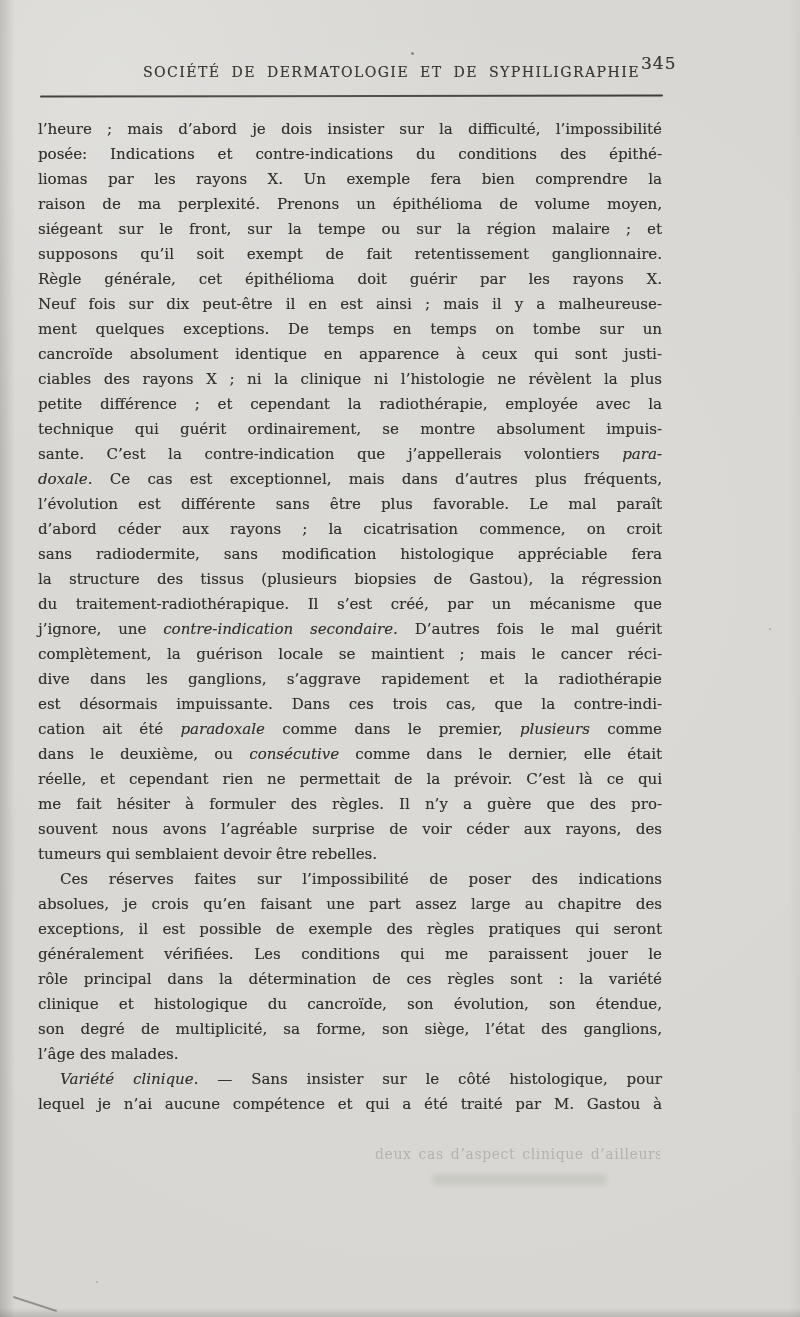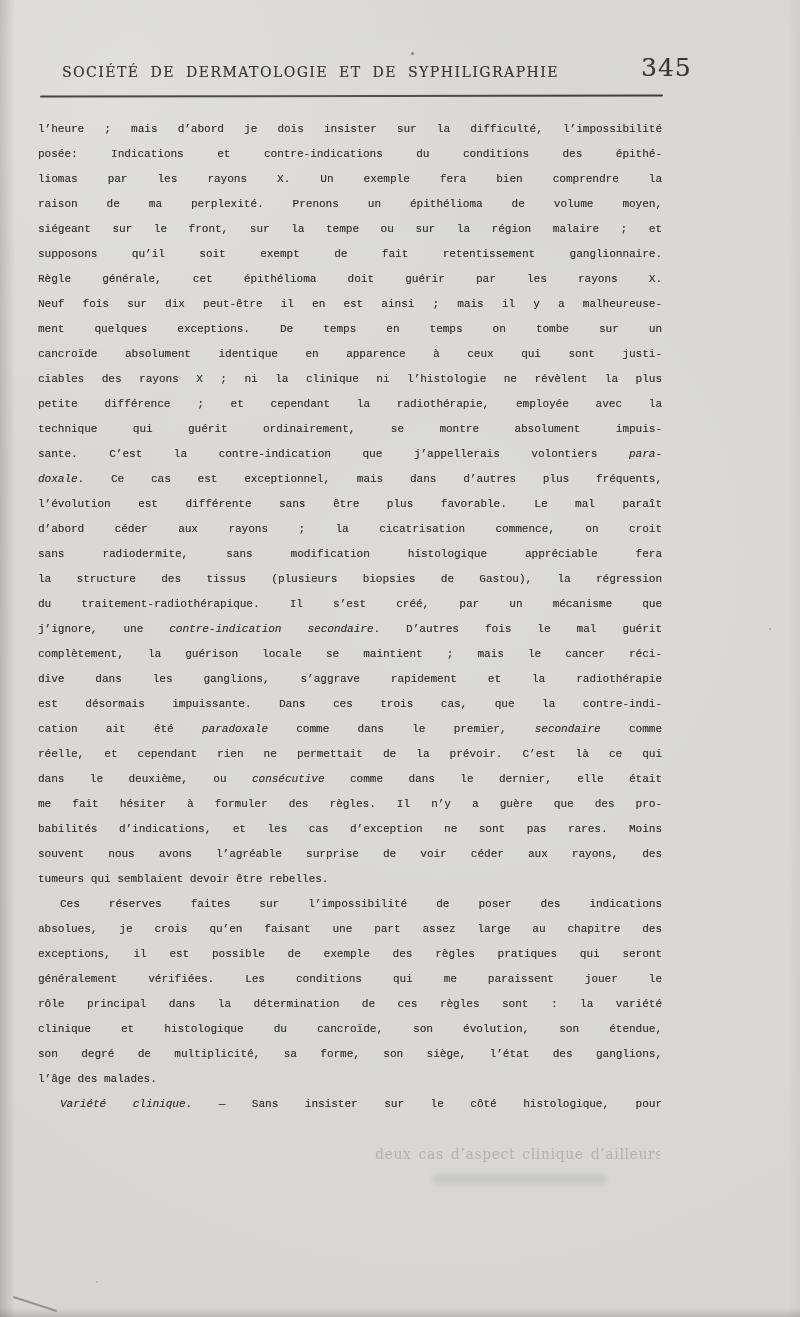--- a/index.html
+++ b/index.html
@@ -12,49 +12,48 @@
     background:
       radial-gradient(90% 55% at 14% 6%, rgba(255,255,255,0.20) 0%, rgba(255,255,255,0) 55%),
       radial-gradient(130% 85% at 55% 42%, rgba(255,255,255,0.10) 0%, rgba(0,0,0,0) 72%),
       linear-gradient(90deg, rgba(82,80,75,0.26) 0px, rgba(82,80,75,0) 15px),
       linear-gradient(270deg, rgba(82,80,75,0.07) 0px, rgba(82,80,75,0) 12px),
       linear-gradient(0deg, rgba(66,64,59,0.20) 0px, rgba(66,64,59,0) 9px),
       #d7d6d2;
   }
   .header-title {
     position:absolute; left:62px; right:160px; top:64px;
-    text-align:left;
+    text-align:right;
     font-size:14px; letter-spacing:1.5px; word-spacing:5px;
     color:#3c3935;
     text-shadow:0.2px 0.2px 0.3px rgba(50,47,42,0.5);
     white-space:nowrap;
   }
   .page-number {
     position:absolute; left:641px; top:53px;
-    font-size:25px; letter-spacing:1px; color:#3c3935;
+    font-size:17px; letter-spacing:1px; color:#3c3935;
     text-shadow:0.2px 0.2px 0.4px rgba(50,47,42,0.5);
   }
   .header-rule {
     position:absolute; left:40px; top:95px; width:623px; height:2px;
     background:linear-gradient(90deg, #45423d 0%, #56534d 45%, #3f3c37 100%);
     border-radius:1px;
     transform:rotate(-0.08deg);
   }
   .page-body {
     position:absolute; left:38px; top:117px; width:624px;
   }
   .line {
     height:25px; line-height:25px;
-    font-size:11px;
+    font-size:15px;
     text-align:justify;
     text-align-last:justify;
     text-justify:inter-word;
     white-space:nowrap;
     text-shadow:0.2px 0.2px 0.35px rgba(50,47,42,0.45);
-    font-family:Liberation Mono, monospace;
   }
   .line.flush { text-align-last:left; }
   .line.indent { text-indent:22px; }
   .line .it { font-style:italic; }
   .ghost-line {
     position:absolute; left:375px; top:1145px; width:285px;
     font-size:14px; line-height:18px;
     color:rgba(98,103,94,0.32);
     letter-spacing:0.6px; word-spacing:2px;
     white-space:nowrap; overflow:hidden;
@@ -107,36 +106,36 @@
       <div class="line"><span class="it">doxale</span><span>. Ce cas est exceptionnel, mais dans d’autres plus fréquents,</span></div>
       <div class="line"><span>l’évolution est différente sans être plus favorable. Le mal paraît</span></div>
       <div class="line"><span>d’abord céder aux rayons ; la cicatrisation commence, on croit</span></div>
       <div class="line"><span>sans radiodermite, sans modification histologique appréciable fera</span></div>
       <div class="line"><span>la structure des tissus (plusieurs biopsies de Gastou), la régression</span></div>
       <div class="line"><span>du traitement-radiothérapique. Il s’est créé, par un mécanisme que</span></div>
       <div class="line"><span>j’ignore, une </span><span class="it">contre-indication secondaire</span><span>. D’autres fois le mal guérit</span></div>
       <div class="line"><span>complètement, la guérison locale se maintient ; mais le cancer réci-</span></div>
       <div class="line"><span>dive dans les ganglions, s’aggrave rapidement et la radiothérapie</span></div>
       <div class="line"><span>est désormais impuissante. Dans ces trois cas, que la contre-indi-</span></div>
-      <div class="line"><span>cation ait été </span><span class="it">paradoxale</span><span> comme dans le premier, </span><span class="it">secondaire</span><span> comme</span></div>
+      <div class="line"><span>cation ait été </span><span class="it">paradoxale</span><span> comme dans le premier, </span><span class="it">plusieurs</span><span> comme</span></div>
+      <div class="line"><span>dans le deuxième, ou </span><span class="it">consécutive</span><span> comme dans le dernier, elle était</span></div>
       <div class="line"><span>réelle, et cependant rien ne permettait de la prévoir. C’est là ce qui</span></div>
-      <div class="line"><span>dans le deuxième, ou </span><span class="it">consécutive</span><span> comme dans le dernier, elle était</span></div>
       <div class="line"><span>me fait hésiter à formuler des règles. Il n’y a guère que des pro-</span></div>
-      <div class="line"><span>babilités d’indications, et les cas d’exception ne sont pas rares. Moins</span></div>
       <div class="line"><span>souvent nous avons l’agréable surprise de voir céder aux rayons, des</span></div>
       <div class="line flush"><span>tumeurs qui semblaient devoir être rebelles.</span></div>
       <div class="line indent"><span>Ces réserves faites sur l’impossibilité de poser des indications</span></div>
       <div class="line"><span>absolues, je crois qu’en faisant une part assez large au chapitre des</span></div>
       <div class="line"><span>exceptions, il est possible de exemple des règles pratiques qui seront</span></div>
       <div class="line"><span>généralement vérifiées. Les conditions qui me paraissent jouer le</span></div>
       <div class="line"><span>rôle principal dans la détermination de ces règles sont : la variété</span></div>
       <div class="line"><span>clinique et histologique du cancroïde, son évolution, son étendue,</span></div>
       <div class="line"><span>son degré de multiplicité, sa forme, son siège, l’état des ganglions,</span></div>
       <div class="line flush"><span>l’âge des malades.</span></div>
       <div class="line indent"><span class="it">Variété clinique</span><span>. — Sans insister sur le côté histologique, pour</span></div>
+      <div class="line"><span>lequel je n’ai aucune compétence et qui a été traité par M. Gastou à</span></div>
     </div>
 
   <div class="ghost-line">deux cas d’aspect clinique d’ailleurs très différents</div>
 
   <div class="ghost-smudge"></div>
 
   <div class="speck speck-1"></div>
   <div class="speck speck-2"></div>
   <div class="speck speck-3"></div>
   <div class="corner-scratch"></div>

